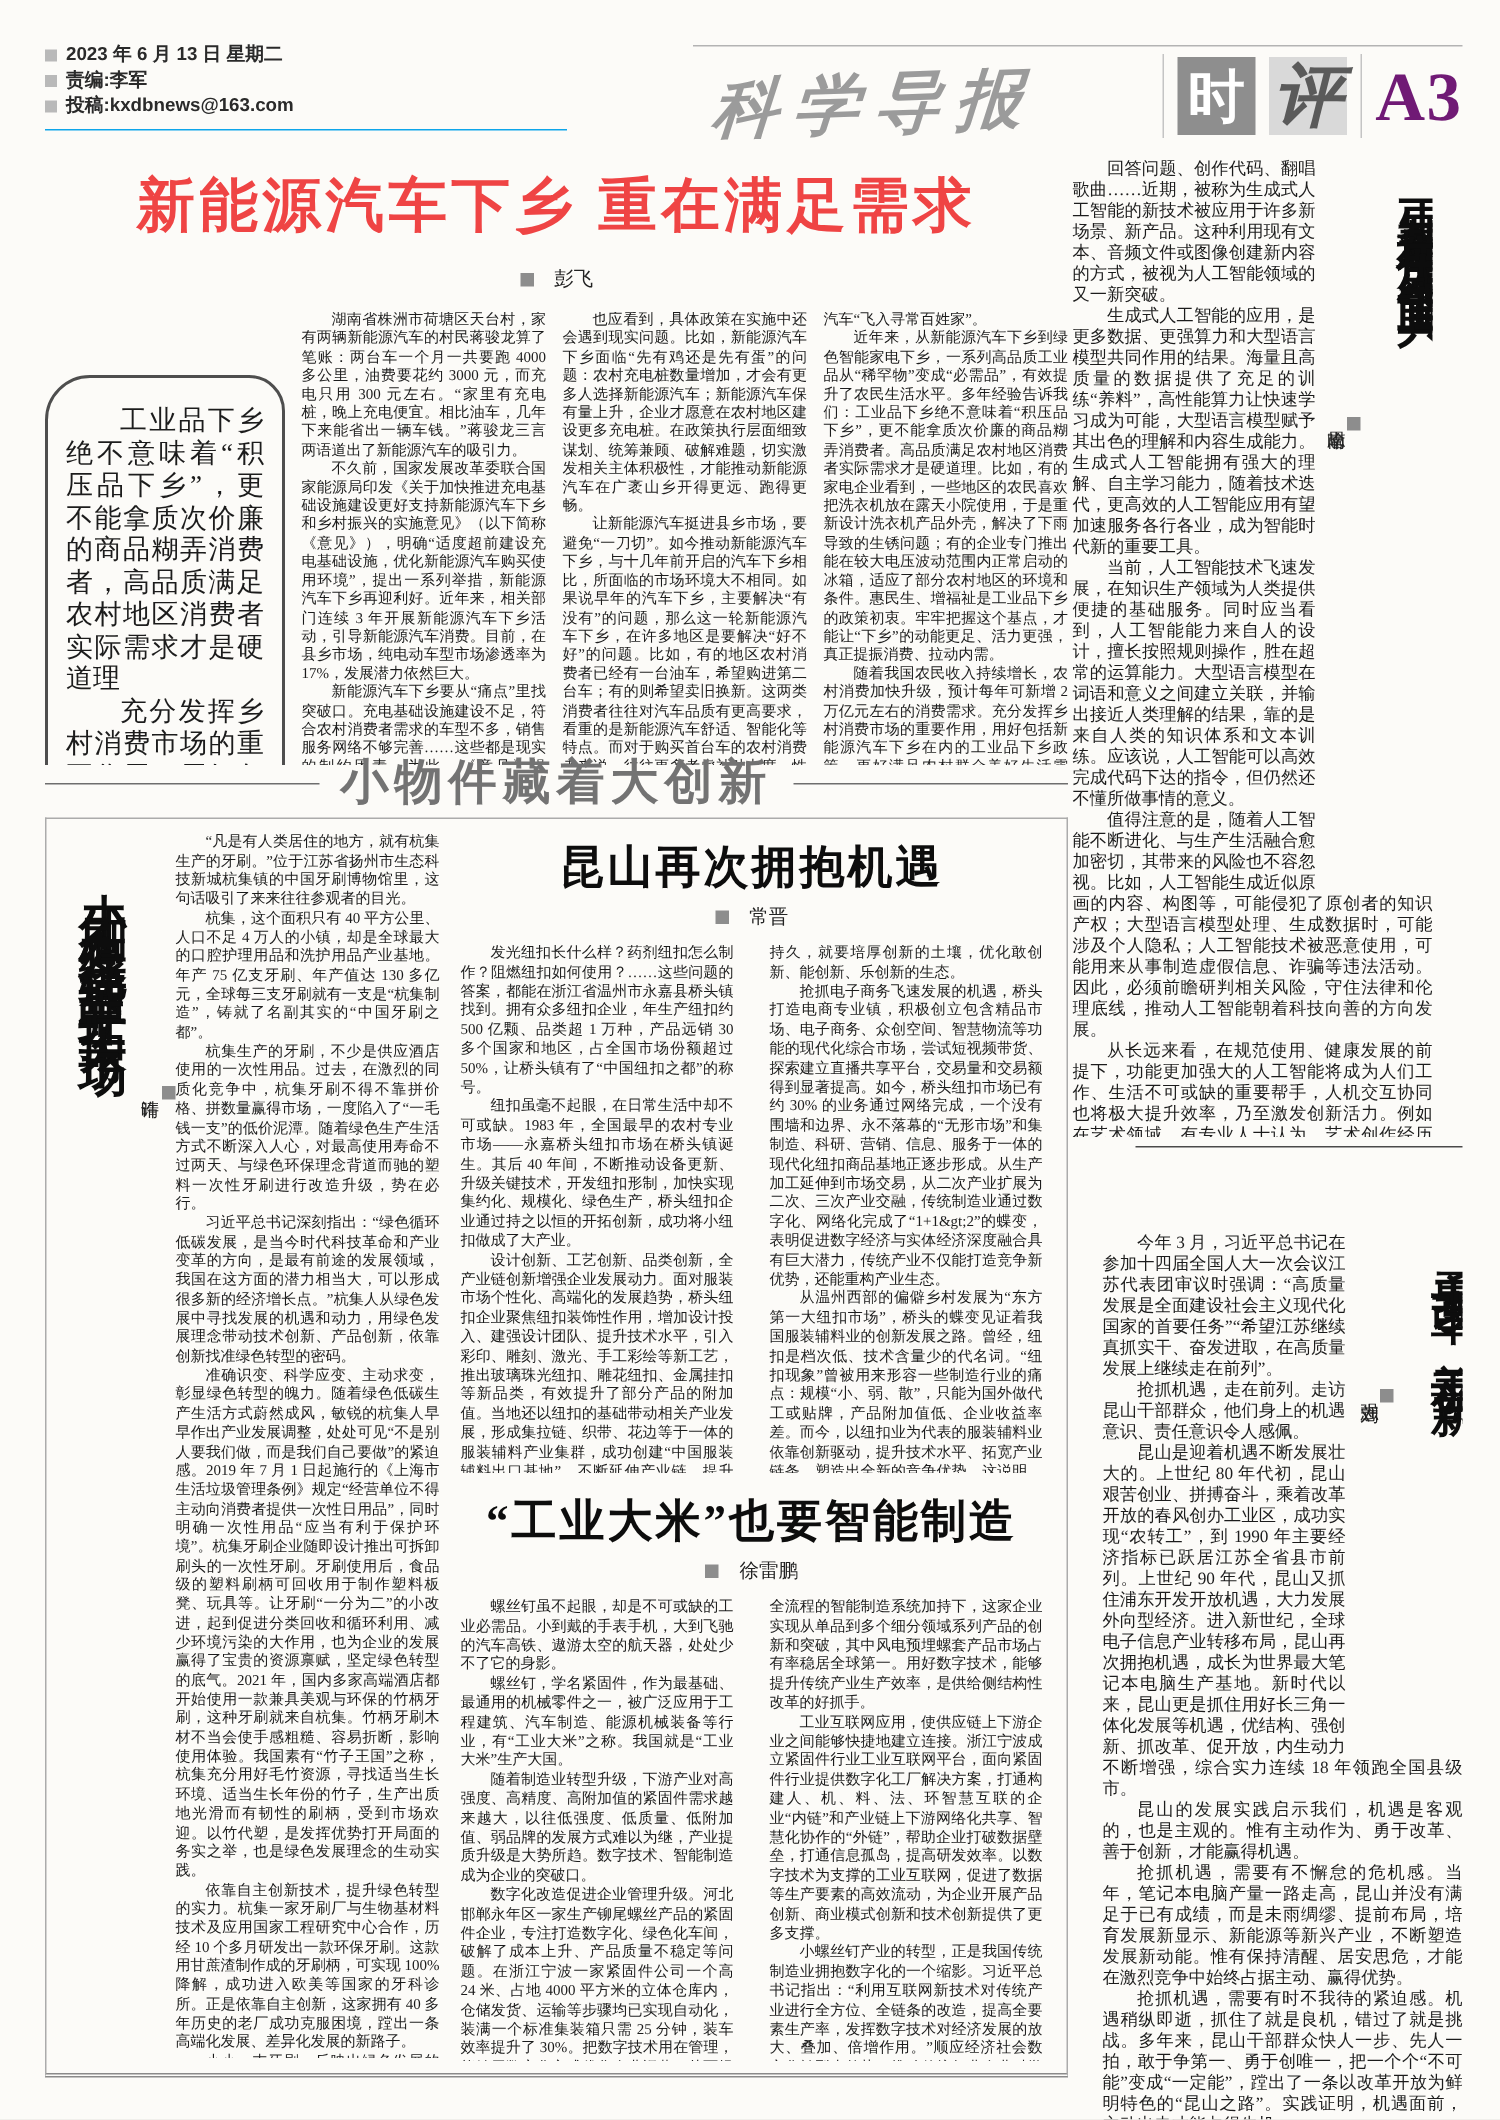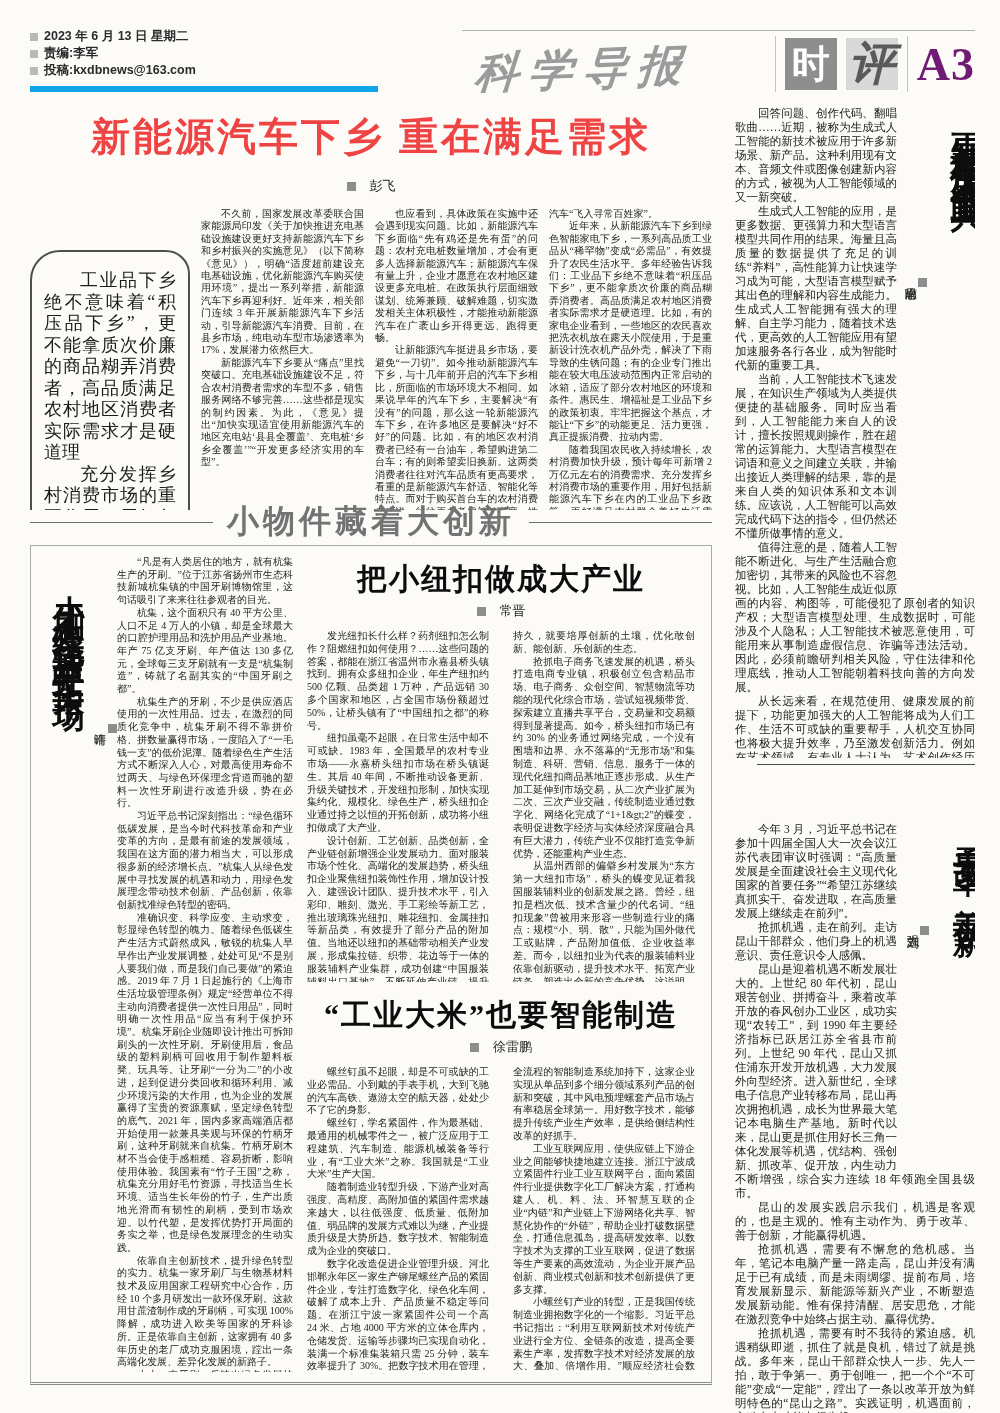--- a/index.html
+++ b/index.html
@@ -1,20 +1,20 @@
 <!DOCTYPE html>
 <html><head>
 <meta charset="utf-8">
 <style>
   html,body{margin:0;padding:0;background:#e8e6e2;}
   #page{position:relative;width:1000px;height:1413px;margin:0 auto;background:#fcfbf8;color:#1c1c1c;
         font-family:"Liberation Serif","DejaVu Serif",serif;overflow:hidden;}
   
   .masthead{position:absolute;left:30px;top:24px;right:25px;height:76px;}
-  .mh-left{position:absolute;left:0;top:4px;width:348px;border-bottom:6px solid #0ea5e9;padding-bottom:7px;
+  .mh-left{position:absolute;left:0;top:4px;width:348px;border-bottom:1px solid #0ea5e9;padding-bottom:7px;
            font-family:"Liberation Sans","DejaVu Sans",sans-serif;}
   .mh-row{display:flex;align-items:center;gap:6px;font-size:12.5px;font-weight:600;color:#2a2a2a;line-height:17px;}
   .msq{width:8px;height:8px;background:#b9b9b9;display:inline-block;flex:0 0 auto;}
   .mh-rule{position:absolute;left:432px;right:0;top:6px;height:1px;background:#b3b3b3;}
   .mh-logo{position:absolute;left:445px;top:16px;font-size:44px;font-weight:bold;color:#9b9b9b;
            font-style:italic;letter-spacing:10px;transform:skewX(-6deg) rotate(-2deg);white-space:nowrap;}
   .mh-right{position:absolute;right:0;top:12px;display:flex;align-items:center;gap:9px;}
   .vline{width:1px;height:56px;background:#c4c4c4;}
   .shi-box{width:52px;height:52px;background:#8e8e8e;color:#fff;display:flex;align-items:center;justify-content:center;
            font-size:38px;font-weight:bold;font-family:"Liberation Sans",sans-serif;}
@@ -31,21 +31,21 @@
   .lead h1{margin:0;text-align:center;font-size:39px;letter-spacing:3px;
            font-family:"Liberation Sans","DejaVu Sans",sans-serif;font-weight:bold;color:#ef4444;}
   .lead .byline{margin-top:13px;}
   .lead-cols{display:flex;gap:11px;margin-top:13px;height:302px;overflow:hidden;}
   .quote-col{flex:0 0 160px;}
   .quote-box{border:2px solid #4e4e4e;border-radius:30px 24px 30px 24px;margin-top:42px;padding:18px 12px;
              font-size:18px;line-height:21.5px;}
   .quote-box p{margin:0;text-align:justify;text-indent:2em;}
   .t-col{flex:1;font-size:10px;line-height:12.4px;}
   
-  .art-ai{position:absolute;left:735px;top:106px;width:240px;height:652px;overflow:hidden;
+  .art-ai{position:absolute;left:715px;top:106px;width:240px;height:652px;overflow:hidden;
           font-size:11.5px;line-height:14px;}
   .float-box{float:right;position:relative;}
   .fb-ai{width:78px;height:482px;}
   .fb-ks{width:78px;height:338px;}
   .vt{writing-mode:vertical-rl;white-space:nowrap;}
   .vt-title-ai{position:absolute;right:0;top:0;font-size:34px;font-weight:bold;letter-spacing:6px;
                font-family:"Liberation Sans","DejaVu Sans",sans-serif;color:#0d0d0d;}
   .vt-title-ks{position:absolute;right:0;top:2px;font-size:30px;font-weight:bold;letter-spacing:6px;color:#0d0d0d;}
   .vt-author{position:absolute;font-size:12px;color:#222;}
   .vt-author .sq{display:block;margin:0 0 5px 0;}
@@ -113,20 +113,21 @@
       <span>彭飞</span>
     </div>
     <div class="lead-cols">
       <div class="quote-col">
         <div class="quote-box">
           <p>工业品下乡绝不意味着“积压品下乡”，更不能拿质次价廉的商品糊弄消费者，高品质满足农村地区消费者实际需求才是硬道理</p>
           <p>充分发挥乡村消费市场的重要作用，用好包括新能源汽车下乡在内的工业品下乡政策，更好满足农村群众美好生活需要</p>
         </div>
       </div>
       <div class="t-col">
+        <p class="pg">湖南省株洲市荷塘区天台村，家有两辆新能源汽车的村民蒋骏龙算了笔账：两台车一个月一共要跑 4000 多公里，油费要花约 3000 元，而充电只用 300 元左右。“家里有充电桩，晚上充电便宜。相比油车，几年下来能省出一辆车钱。”蒋骏龙三言两语道出了新能源汽车的吸引力。</p>
         <p class="pg">不久前，国家发展改革委联合国家能源局印发《关于加快推进充电基础设施建设更好支持新能源汽车下乡和乡村振兴的实施意见》（以下简称《意见》），明确“适度超前建设充电基础设施，优化新能源汽车购买使用环境”，提出一系列举措，新能源汽车下乡再迎利好。近年来，相关部门连续 3 年开展新能源汽车下乡活动，引导新能源汽车消费。目前，在县乡市场，纯电动车型市场渗透率为 17%，发展潜力依然巨大。</p>
         <p class="pg">新能源汽车下乡要从“痛点”里找突破口。充电基础设施建设不足，符合农村消费者需求的车型不多，销售服务网络不够完善……这些都是现实的制约因素。为此，《意见》提出“加快实现适宜使用新能源汽车的地区充电站‘县县全覆盖’、充电桩‘乡乡全覆盖’”“开发更多经济实用的车型”。</p>
       </div>
       <div class="t-col">
         <p class="pg">也应看到，具体政策在实施中还会遇到现实问题。比如，新能源汽车下乡面临“先有鸡还是先有蛋”的问题：农村充电桩数量增加，才会有更多人选择新能源汽车；新能源汽车保有量上升，企业才愿意在农村地区建设更多充电桩。在政策执行层面细致谋划、统筹兼顾、破解难题，切实激发相关主体积极性，才能推动新能源汽车在广袤山乡开得更远、跑得更畅。</p>
         <p class="pg">让新能源汽车挺进县乡市场，要避免“一刀切”。如今推动新能源汽车下乡，与十几年前开启的汽车下乡相比，所面临的市场环境大不相同。如果说早年的汽车下乡，主要解决“有没有”的问题，那么这一轮新能源汽车下乡，在许多地区是要解决“好不好”的问题。比如，有的地区农村消费者已经有一台油车，希望购进第二台车；有的则希望卖旧换新。这两类消费者往往对汽车品质有更高要求，看重的是新能源汽车舒适、智能化等特点。而对于购买首台车的农村消费者来说，往往更多考虑补贴力度、性价比、实用性等因素。下足绣花功夫，深入调研农村消费群体，拿出针对性强的举措，提供差异化的产品，才能更好满足消费者需求，让新能源</p>
       </div>
       <div class="t-col">
         <p class="pg cont">汽车“飞入寻常百姓家”。</p>
         <p class="pg">近年来，从新能源汽车下乡到绿色智能家电下乡，一系列高品质工业品从“稀罕物”变成“必需品”，有效提升了农民生活水平。多年经验告诉我们：工业品下乡绝不意味着“积压品下乡”，更不能拿质次价廉的商品糊弄消费者。高品质满足农村地区消费者实际需求才是硬道理。比如，有的家电企业看到，一些地区的农民喜欢把洗衣机放在露天小院使用，于是重新设计洗衣机产品外壳，解决了下雨导致的生锈问题；有的企业专门推出能在较大电压波动范围内正常启动的冰箱，适应了部分农村地区的环境和条件。惠民生、增福祉是工业品下乡的政策初衷。牢牢把握这个基点，才能让“下乡”的动能更足、活力更强，真正提振消费、拉动内需。</p>
@@ -193,21 +194,21 @@
           <p class="pg">习近平总书记深刻指出：“绿色循环低碳发展，是当今时代科技革命和产业变革的方向，是最有前途的发展领域，我国在这方面的潜力相当大，可以形成很多新的经济增长点。”杭集人从绿色发展中寻找发展的机遇和动力，用绿色发展理念带动技术创新、产品创新，依靠创新找准绿色转型的密码。</p>
           <p class="pg">准确识变、科学应变、主动求变，彰显绿色转型的魄力。随着绿色低碳生产生活方式蔚然成风，敏锐的杭集人早早作出产业发展调整，处处可见“不是别人要我们做，而是我们自己要做”的紧迫感。2019 年 7 月 1 日起施行的《上海市生活垃圾管理条例》规定“经营单位不得主动向消费者提供一次性日用品”，同时明确一次性用品“应当有利于保护环境”。杭集牙刷企业随即设计推出可拆卸刷头的一次性牙刷。牙刷使用后，食品级的塑料刷柄可回收用于制作塑料板凳、玩具等。让牙刷“一分为二”的小改进，起到促进分类回收和循环利用、减少环境污染的大作用，也为企业的发展赢得了宝贵的资源禀赋，坚定绿色转型的底气。2021 年，国内多家高端酒店都开始使用一款兼具美观与环保的竹柄牙刷，这种牙刷就来自杭集。竹柄牙刷木材不当会使手感粗糙、容易折断，影响使用体验。我国素有“竹子王国”之称，杭集充分用好毛竹资源，寻找适当生长环境、适当生长年份的竹子，生产出质地光滑而有韧性的刷柄，受到市场欢迎。以竹代塑，是发挥优势打开局面的务实之举，也是绿色发展理念的生动实践。</p>
           <p class="pg">依靠自主创新技术，提升绿色转型的实力。杭集一家牙刷厂与生物基材料技术及应用国家工程研究中心合作，历经 10 个多月研发出一款环保牙刷。这款用甘蔗渣制作成的牙刷柄，可实现 100% 降解，成功进入欧美等国家的牙科诊所。正是依靠自主创新，这家拥有 40 多年历史的老厂成功克服困境，蹚出一条高端化发展、差异化发展的新路子。</p>
           <p class="pg">小小一支牙刷，反映出绿色发展的长远考量，蕴藏着满满的技术含量。当前和今后一个时期，绿色转型是我国发展的重大战略，绿色消费新趋势为创新提供了宝贵机遇。当越来越多企业积极把发展理念转化为创新发展动力，在各领域不断创造绿色消费新体验、引领绿色生活新风尚，一个天蓝地绿水清的美丽中国正渐行渐近。</p>
         </div>
       </div>
 
       <div class="mid-right">
 
         <div>
-          <h2 class="sub-headline">把小纽扣做成大产业</h2>
+          <h2 class="sub-headline">昆山再次拥抱机遇</h2>
           <div class="byline">
             <span class="sq"></span>
             <span>常晋</span>
           </div>
           <div class="cols2 bt-cols">
             <div class="c">
               <p class="pg">发光纽扣长什么样？药剂纽扣怎么制作？阻燃纽扣如何使用？……这些问题的答案，都能在浙江省温州市永嘉县桥头镇找到。拥有众多纽扣企业，年生产纽扣约 500 亿颗、品类超 1 万种，产品远销 30 多个国家和地区，占全国市场份额超过 50%，让桥头镇有了“中国纽扣之都”的称号。</p>
               <p class="pg">纽扣虽毫不起眼，在日常生活中却不可或缺。1983 年，全国最早的农村专业市场——永嘉桥头纽扣市场在桥头镇诞生。其后 40 年间，不断推动设备更新、升级关键技术，开发纽扣形制，加快实现集约化、规模化、绿色生产，桥头纽扣企业通过持之以恒的开拓创新，成功将小纽扣做成了大产业。</p>
               <p class="pg">设计创新、工艺创新、品类创新，全产业链创新增强企业发展动力。面对服装市场个性化、高端化的发展趋势，桥头纽扣企业聚焦纽扣装饰性作用，增加设计投入、建强设计团队、提升技术水平，引入彩印、雕刻、激光、手工彩绘等新工艺，推出玻璃珠光纽扣、雕花纽扣、金属挂扣等新品类，有效提升了部分产品的附加值。当地还以纽扣的基础带动相关产业发展，形成集拉链、织带、花边等于一体的服装辅料产业集群，成功创建“中国服装辅料出口基地”，不断延伸产业链、提升价值链。面向符合审美需求、时尚追求与文化需求的中高端纽扣市场发力，小纽扣也能顺应消费升级趋势，通过提质升级打开发展“新蓝海”。</p>
 

